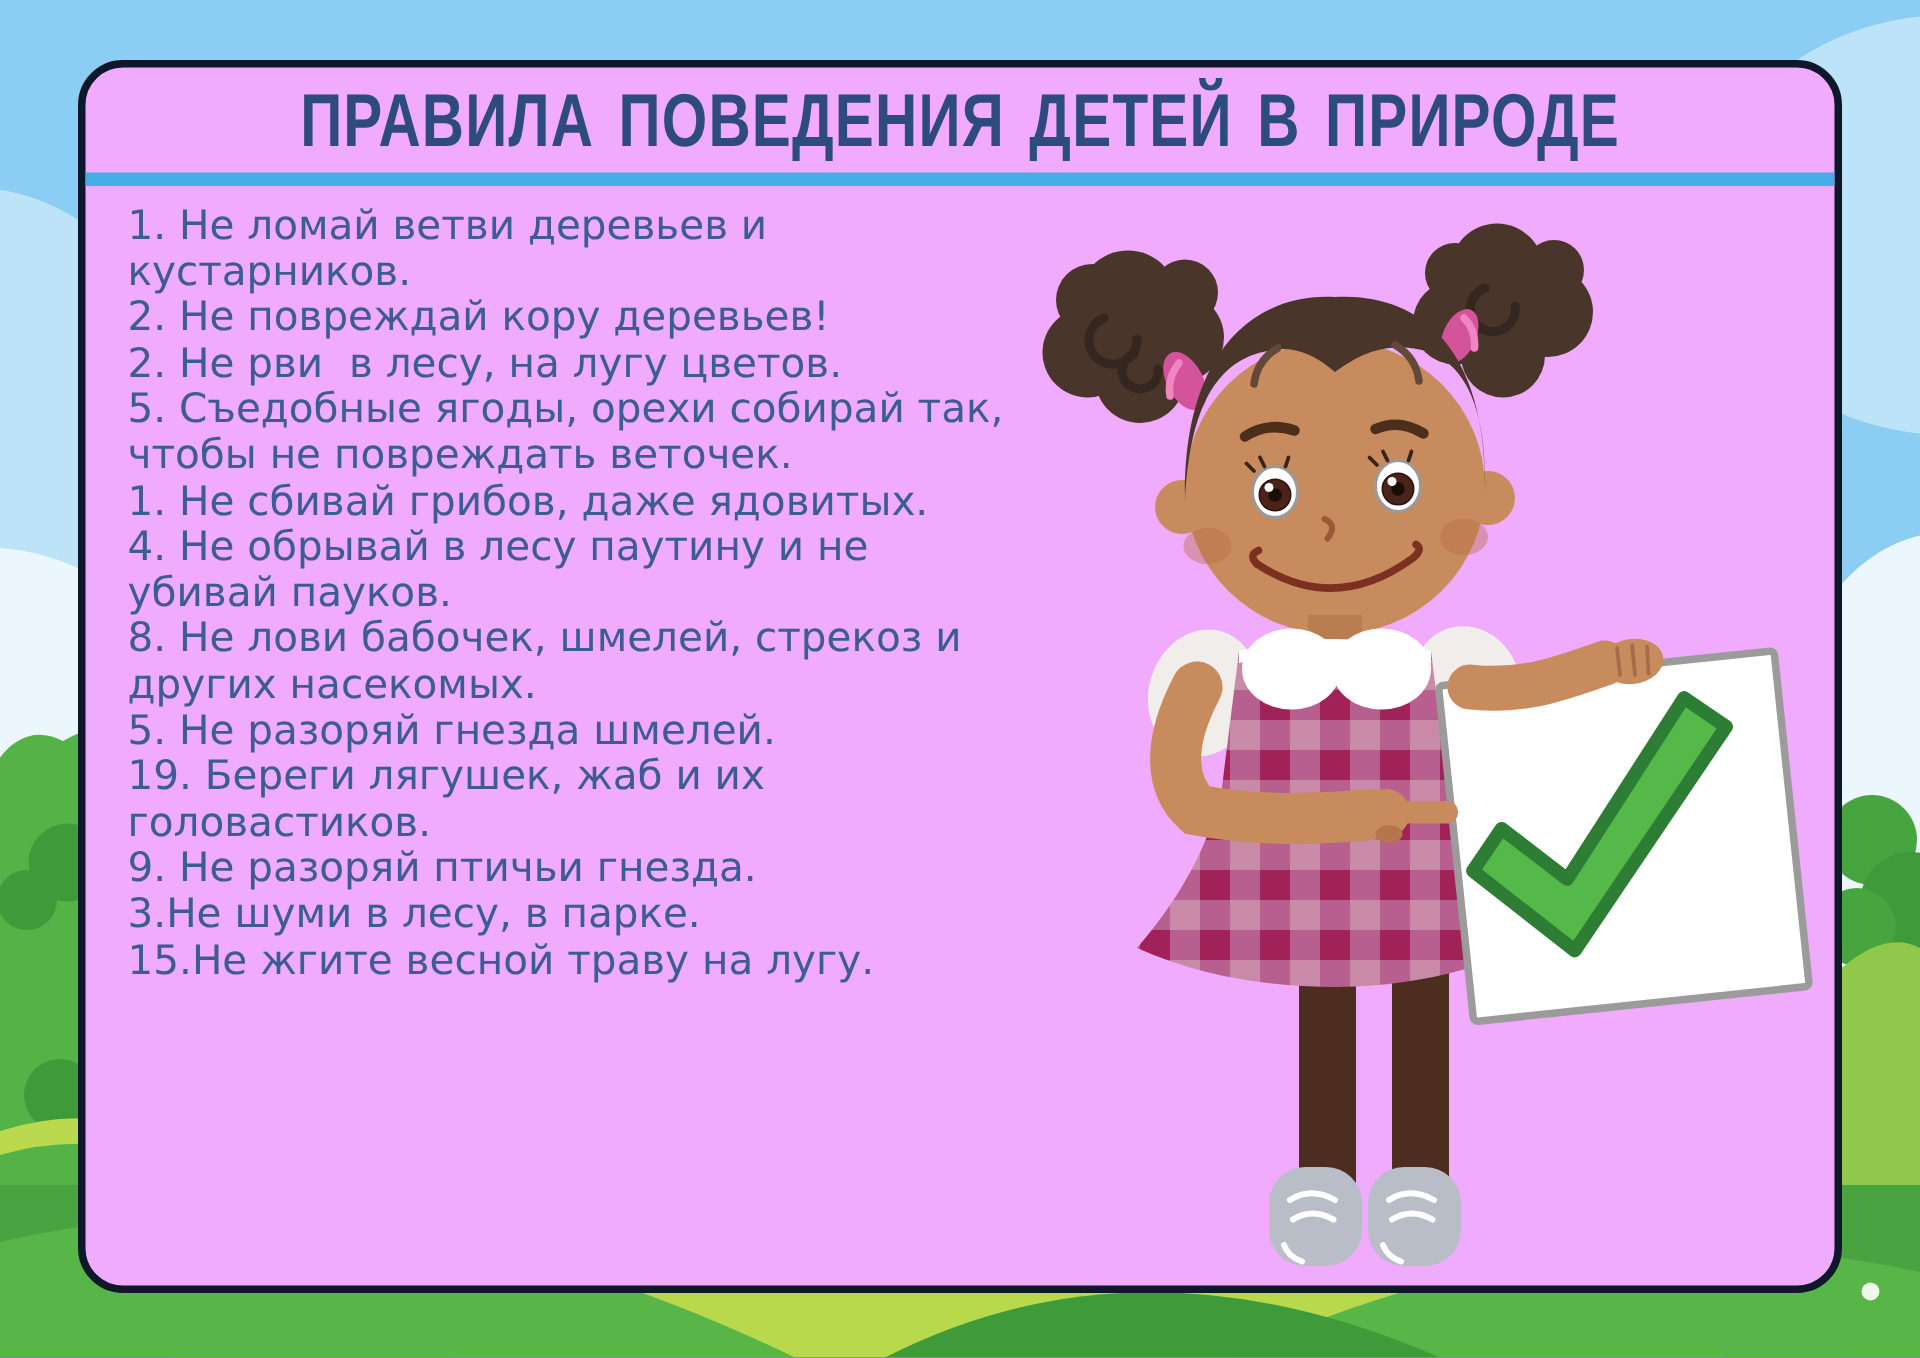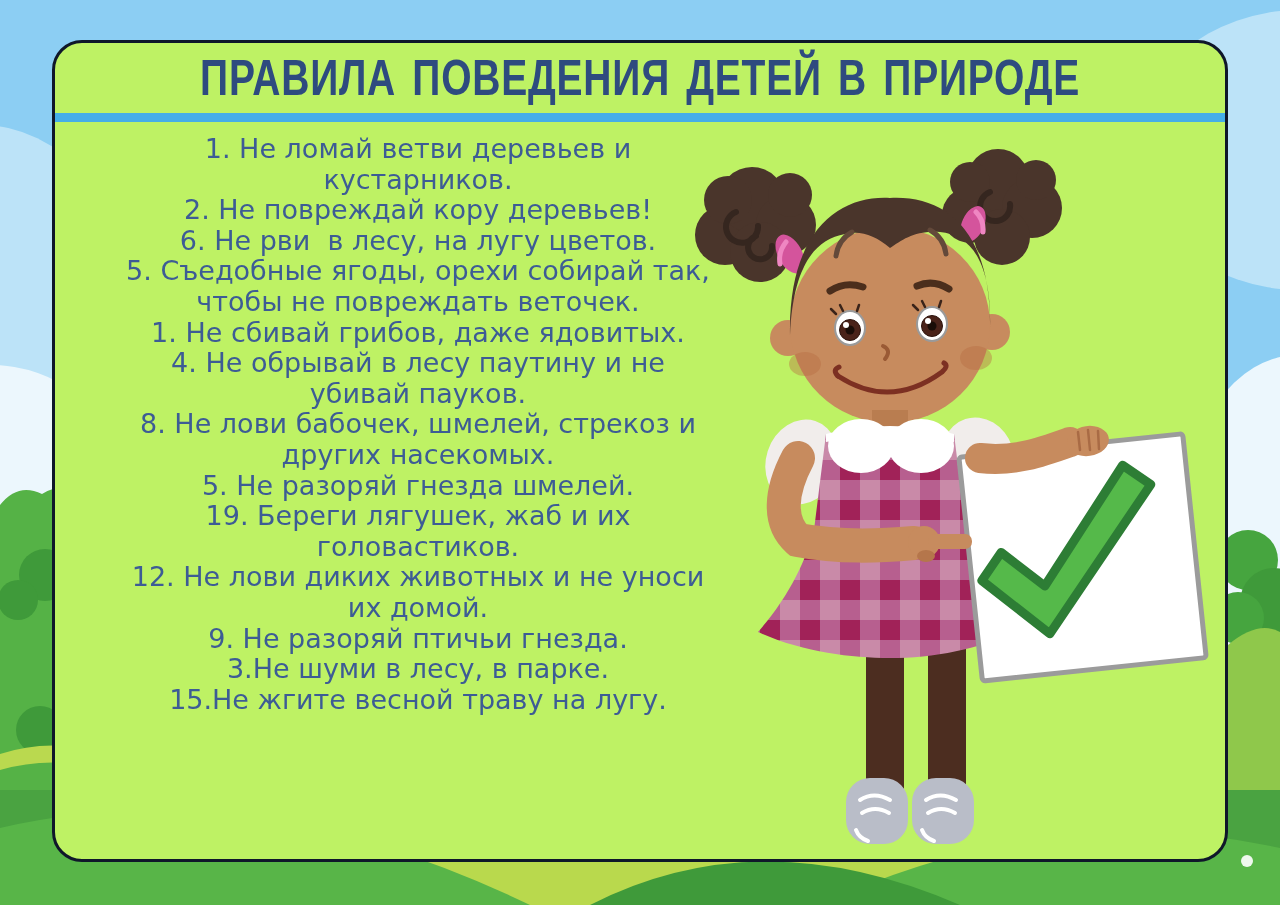--- a/index.html
+++ b/index.html
@@ -1,23 +1,23 @@
 <!DOCTYPE html>
 <html><head>
 <meta charset="utf-8">
 <style>
   html,body{margin:0;padding:0;background:#666;}
   .stage{position:relative;width:1280px;height:905px;overflow:hidden;background:#8ccef3;font-family:"DejaVu Sans",sans-serif;}
   .bg{position:absolute;left:0;top:0;width:1280px;height:905px;}
-  .card{position:absolute;left:52px;top:40px;width:1176px;height:822px;box-sizing:border-box;background:#bef264;border:3px solid #0f172a;border-radius:30px;overflow:hidden;}
+  .card{position:absolute;left:52px;top:40px;width:1176px;height:822px;box-sizing:border-box;background:#f0abfc;border:5px solid #0f172a;border-radius:30px;overflow:hidden;}
   .title-band{height:70px;display:flex;align-items:center;justify-content:center;}
   .title{margin:0;font-family:"Liberation Sans",sans-serif;font-weight:700;font-size:50px;color:#2e4b7f;letter-spacing:1px;word-spacing:6px;white-space:nowrap;transform:scaleX(.78);}
   .divider{height:9px;background:#45aee8;}
   .rules{padding:12px 0 0 28px;width:670px;font-size:27px;line-height:30.6px;color:#3d5c95;}
-  .rule{white-space:pre-wrap;text-align:center;}
+  .rule{white-space:pre-wrap;}
   .girl{position:absolute;left:640px;top:140px;width:600px;height:720px;}
 </style>
 </head>
 <body>
 
 <div class="stage">
 
   <svg class="bg" viewBox="0 0 1280 905">
     <g>
       <ellipse cx="-20" cy="300" rx="150" ry="175" fill="#bce3f8"></ellipse>
@@ -48,33 +48,31 @@
 
   <div class="card">
     <div class="title-band">
       <h1 class="title">ПРАВИЛА ПОВЕДЕНИЯ ДЕТЕЙ В ПРИРОДЕ</h1>
     </div>
     <div class="divider"></div>
     <div class="rules">
         <div class="rule">1. Не ломай ветви деревьев и
 кустарников.</div>
         <div class="rule">2. Не повреждай кору деревьев!</div>
-        <div class="rule">6. Не рви  в лесу, на лугу цветов.</div>
+        <div class="rule">2. Не рви  в лесу, на лугу цветов.</div>
         <div class="rule">5. Съедобные ягоды, орехи собирай так,
 чтобы не повреждать веточек.</div>
         <div class="rule">1. Не сбивай грибов, даже ядовитых.</div>
         <div class="rule">4. Не обрывай в лесу паутину и не
 убивай пауков.</div>
         <div class="rule">8. Не лови бабочек, шмелей, стрекоз и
 других насекомых.</div>
         <div class="rule">5. Не разоряй гнезда шмелей.</div>
         <div class="rule">19. Береги лягушек, жаб и их
 головастиков.</div>
-        <div class="rule">12. Не лови диких животных и не уноси
-их домой.</div>
         <div class="rule">9. Не разоряй птичьи гнезда.</div>
         <div class="rule">3.Не шуми в лесу, в парке.</div>
         <div class="rule">15.Не жгите весной траву на лугу.</div>
       </div>
   </div>
 
   <svg class="girl" viewBox="0 0 600 720">
     <defs>
       <pattern id="plaid" width="40" height="40" patternUnits="userSpaceOnUse">
         <rect width="40" height="40" fill="#c98aa8"></rect>

